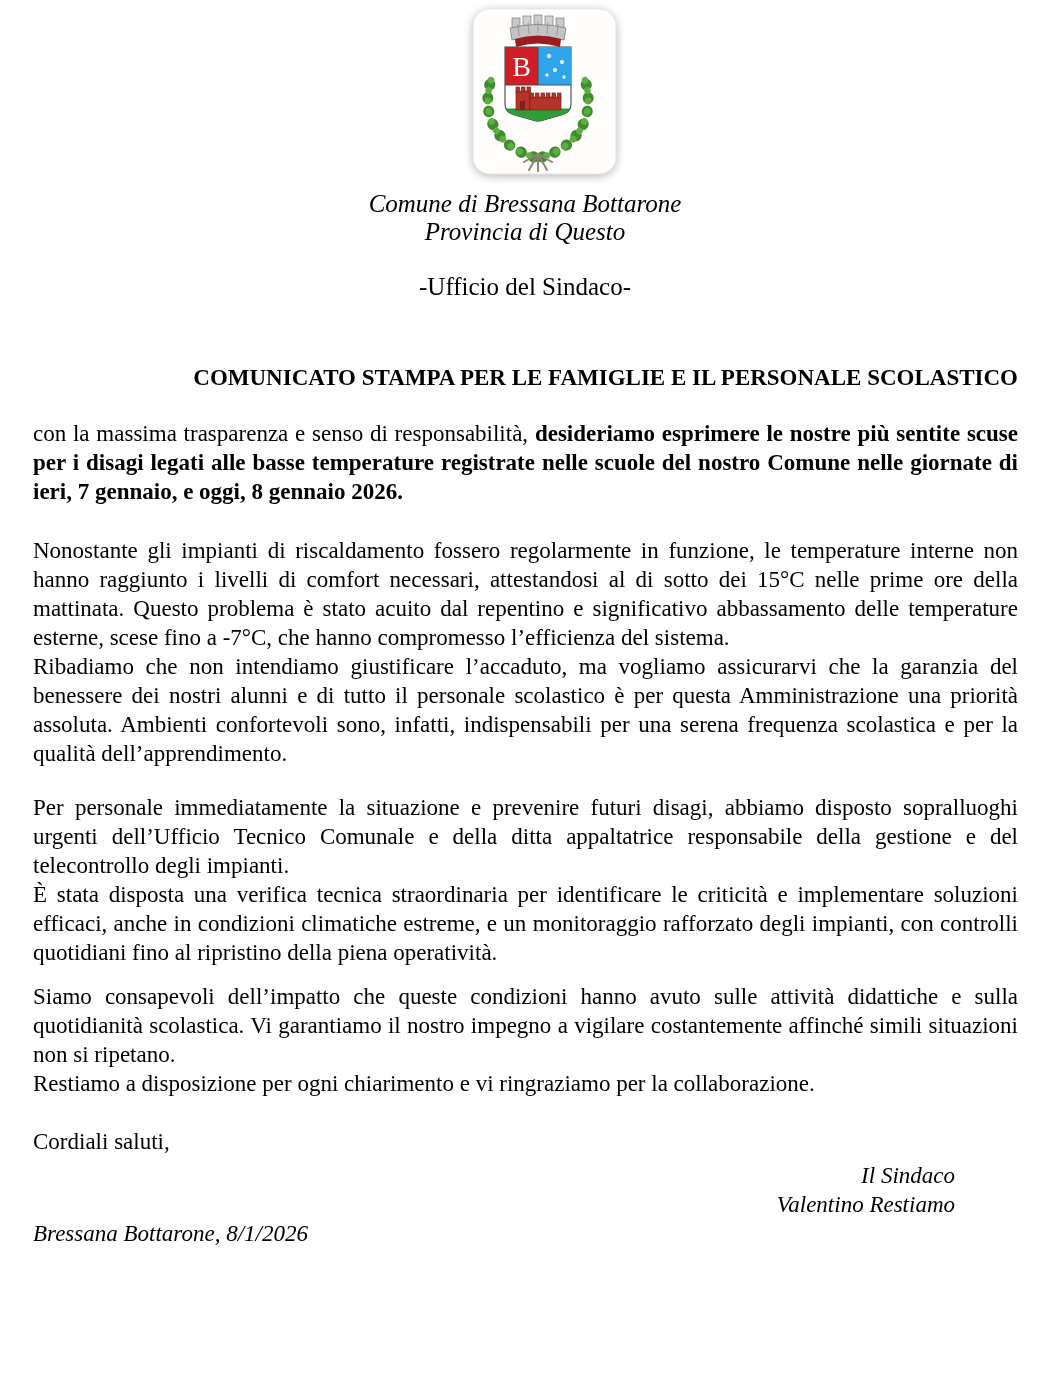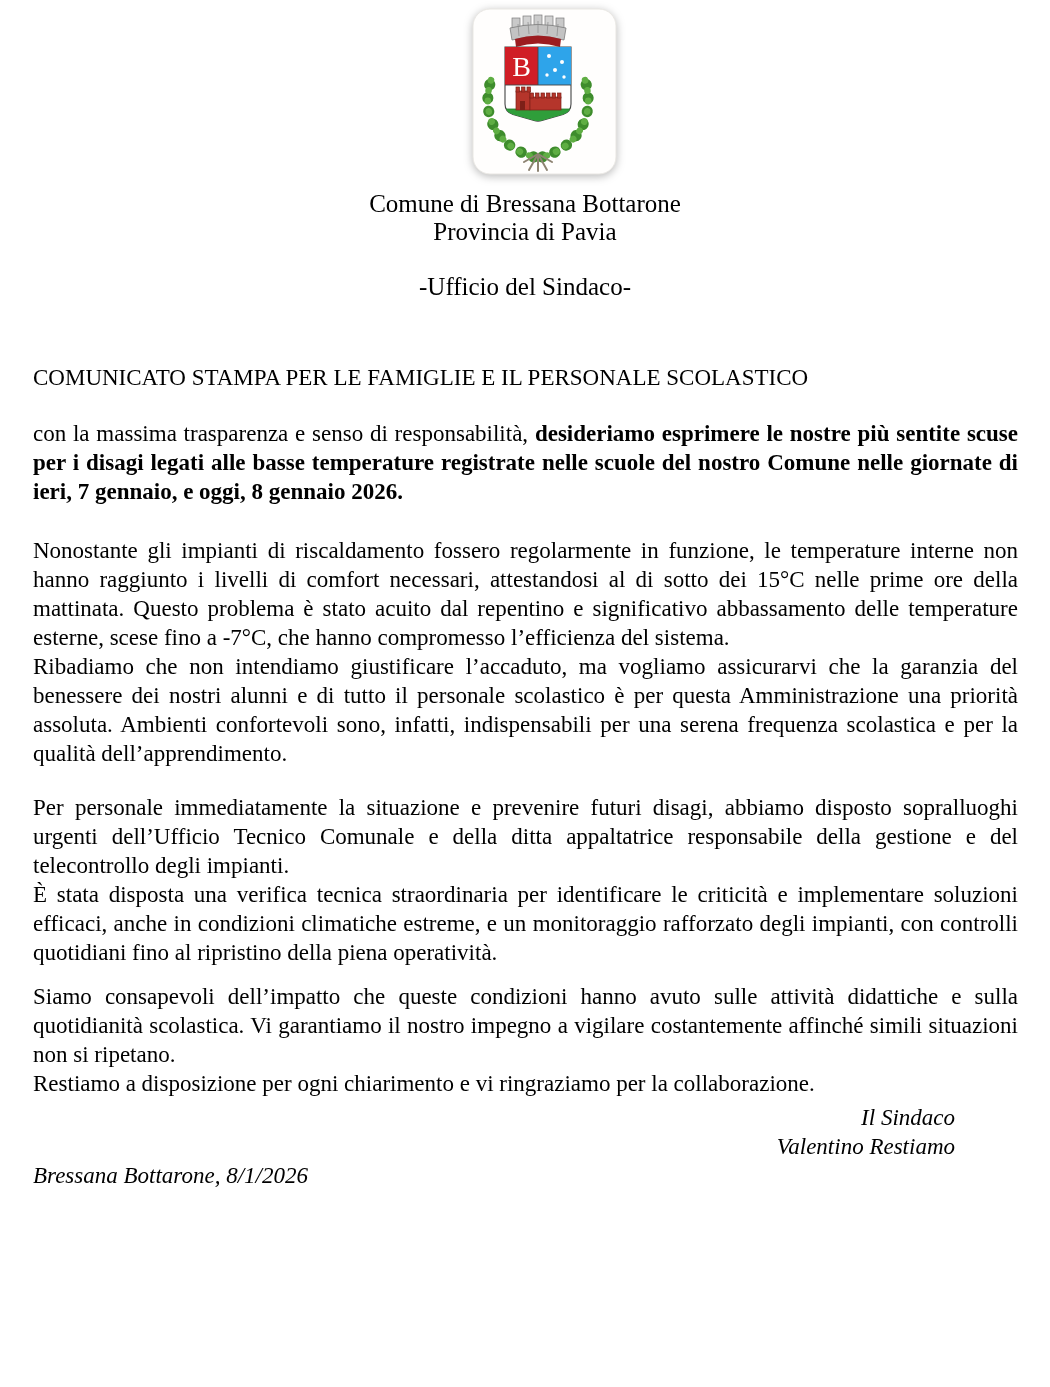--- a/index.html
+++ b/index.html
@@ -18,38 +18,39 @@
     height: 167px;
     margin: 8px auto 0;
     transform: translateX(19px);
   }
   .logo-wrap svg { filter: drop-shadow(0 2px 4px rgba(0,0,0,0.28)); }
   .doc-header {
     margin-top: 15px;
     text-align: center;
     font-size: 25px;
     line-height: 28px;
+    font-style: italic;
   }
   .office-line {
     margin-top: 27px;
     text-align: center;
     font-size: 25px;
     line-height: 28px;
   }
   .content {
     padding: 0 32px 0 33px;
     font-size: 23px;
     line-height: 29px;
   }
   .doc-title {
     margin-top: 62px;
-    text-align: left;
+    text-align: right;
     font-size: 23px;
     line-height: 29px;
-    font-weight: normal;
+    font-weight: bold;
   }
   .salutation { margin-top: 30px; }
   .just { text-align: justify; }
   .p-apology { margin-top: 27px; }
   .g-causes { margin-top: 30px; }
   .g-actions { margin-top: 25px; }
   .g-awareness { margin-top: 15px; }
   .closing { margin-top: 29px; }
   .sig-block {
     margin-top: 5px;
@@ -138,21 +139,21 @@
           <line x1="33" y1="77" x2="99" y2="77" stroke="#444444" stroke-width="0.9"></line>
           <line x1="66" y1="39" x2="66" y2="77" stroke="#444444" stroke-width="0.9"></line>
         </g>
         <text x="49.5" y="68" text-anchor="middle" font-family="Liberation Serif, serif" font-size="28" fill="#ffffff">B</text>
       </g>
     </svg>
   </div>
 
   <div class="doc-header">
     <div>Comune di Bressana Bottarone</div>
-    <div>Provincia di Pavia</div>
+    <div>Provincia di Questo</div>
   </div>
   <div class="office-line">-Ufficio del Sindaco-</div>
 
   <div class="content">
 
     <h1 class="doc-title">COMUNICATO STAMPA PER LE FAMIGLIE E IL PERSONALE SCOLASTICO</h1>
 
 
     <p class="just p-apology"><span>con la massima trasparenza e senso di responsabilità, </span><b>desideriamo esprimere le nostre più sentite scuse per i disagi legati alle basse temperature registrate nelle scuole del nostro Comune nelle giornate di ieri, 7 gennaio, e oggi, 8 gennaio 2026.</b></p>
 
@@ -164,20 +165,21 @@
     <div class="g-actions">
       <p class="just">Per personale immediatamente la situazione e prevenire futuri disagi, abbiamo disposto sopralluoghi urgenti dell’Ufficio Tecnico Comunale e della ditta appaltatrice responsabile della gestione e del telecontrollo degli impianti.</p>
       <p class="just">È stata disposta una verifica tecnica straordinaria per identificare le criticità e implementare soluzioni efficaci, anche in condizioni climatiche estreme, e un monitoraggio rafforzato degli impianti, con controlli quotidiani fino al ripristino della piena operatività.</p>
     </div>
 
     <div class="g-awareness">
       <p class="just">Siamo consapevoli dell’impatto che queste condizioni hanno avuto sulle attività didattiche e sulla quotidianità scolastica. Vi garantiamo il nostro impegno a vigilare costantemente affinché simili situazioni non si ripetano.</p>
       <p>Restiamo a disposizione per ogni chiarimento e vi ringraziamo per la collaborazione.</p>
     </div>
 
+    <p class="closing">Cordiali saluti,</p>
 
     <div class="sig-block">
       <div>Il Sindaco</div>
       <div>Valentino Restiamo</div>
     </div>
 
     <p class="place-date">Bressana Bottarone, 8/1/2026</p>
 
   </div>
 </div>

